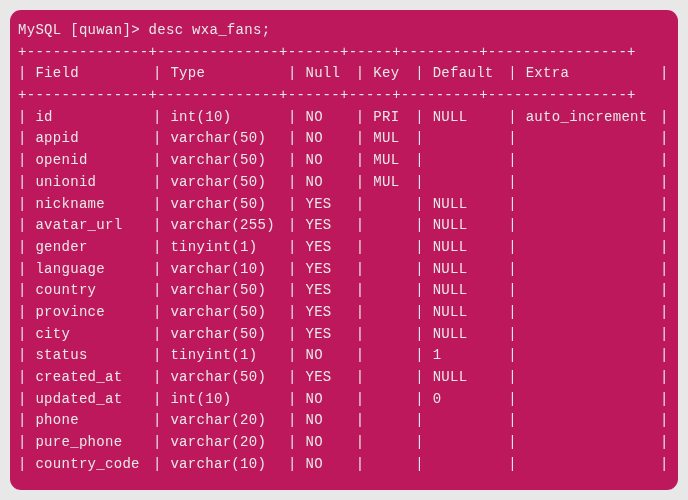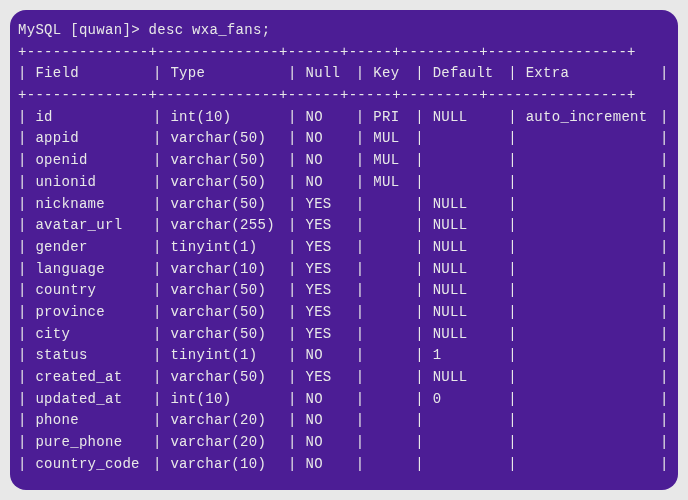--- a/index.html
+++ b/index.html
@@ -10,26 +10,26 @@
     body {
       background: #e8e8e8;
       font-family: 'Courier New', Consolas, monospace;
       font-size: 14px;
       display: flex;
       justify-content: center;
       align-items: flex-start;
       padding: 10px;
     }
     .terminal {
-      background: #4c1d95;
+      background: #be185d;
       color: #e8e8e8;
       width: 668px;
       height: 480px;
       padding: 10px 8px;
-      border-radius: 16px;
+      border-radius: 11px;
       overflow: hidden;
       white-space: pre;
       line-height: 1.55;
       letter-spacing: 0.3px;
     }
     .prompt {
       color: #e8e8e8;
     }
     .command {
       color: #e8e8e8;

